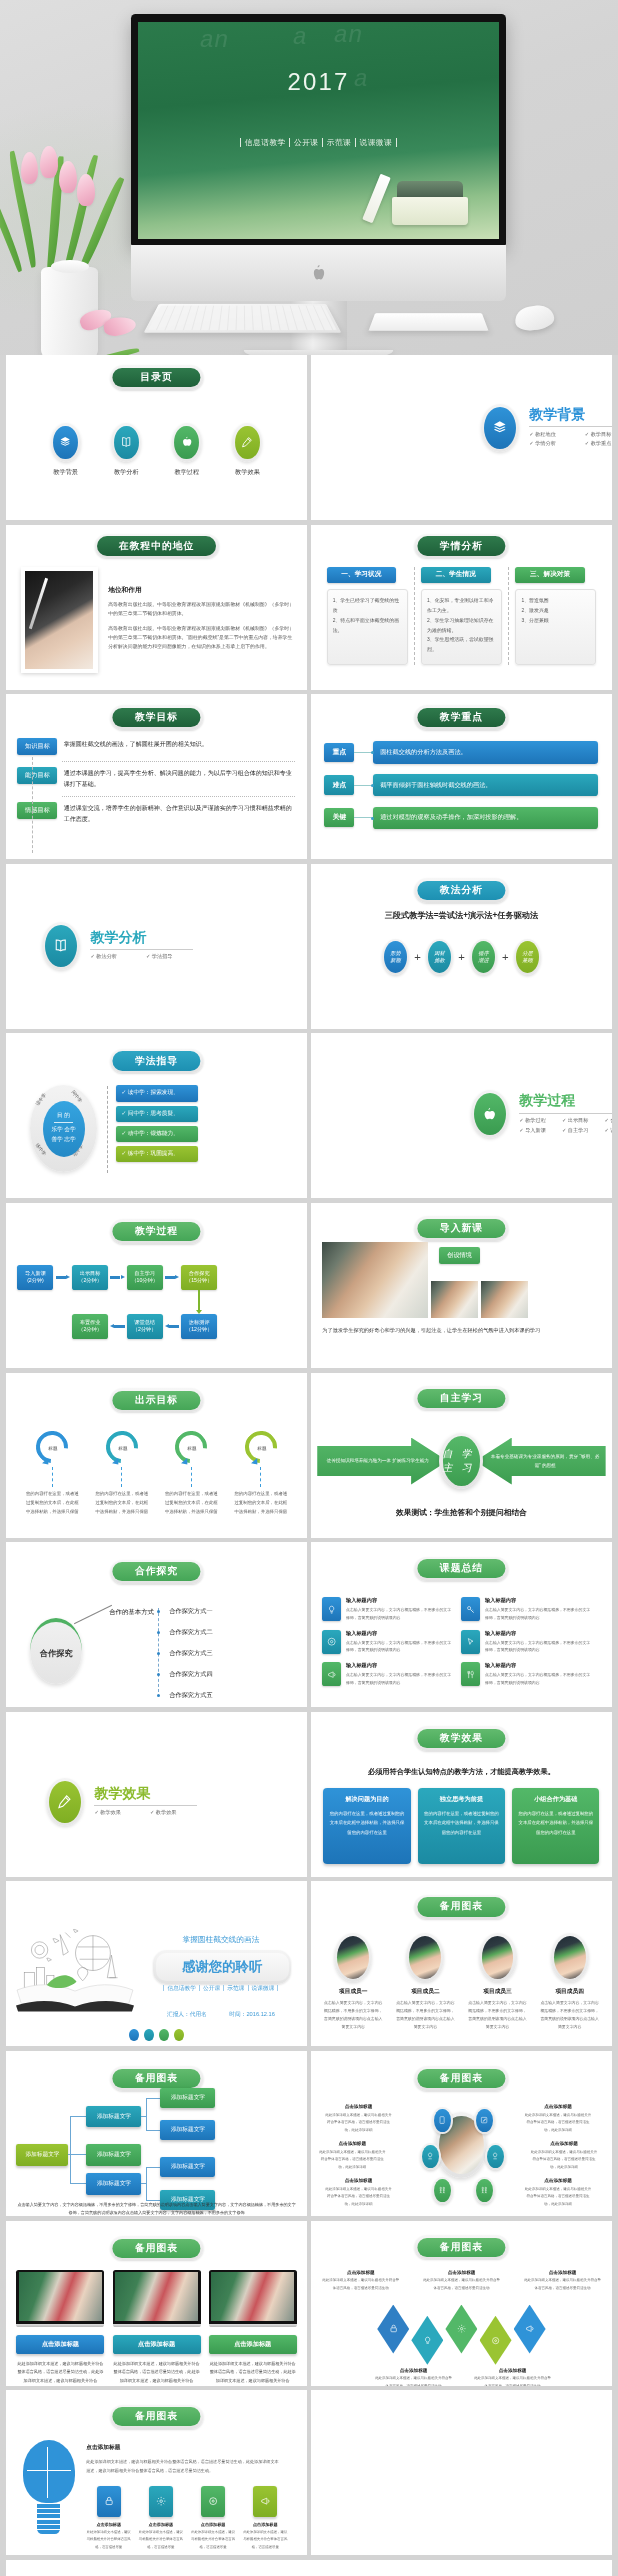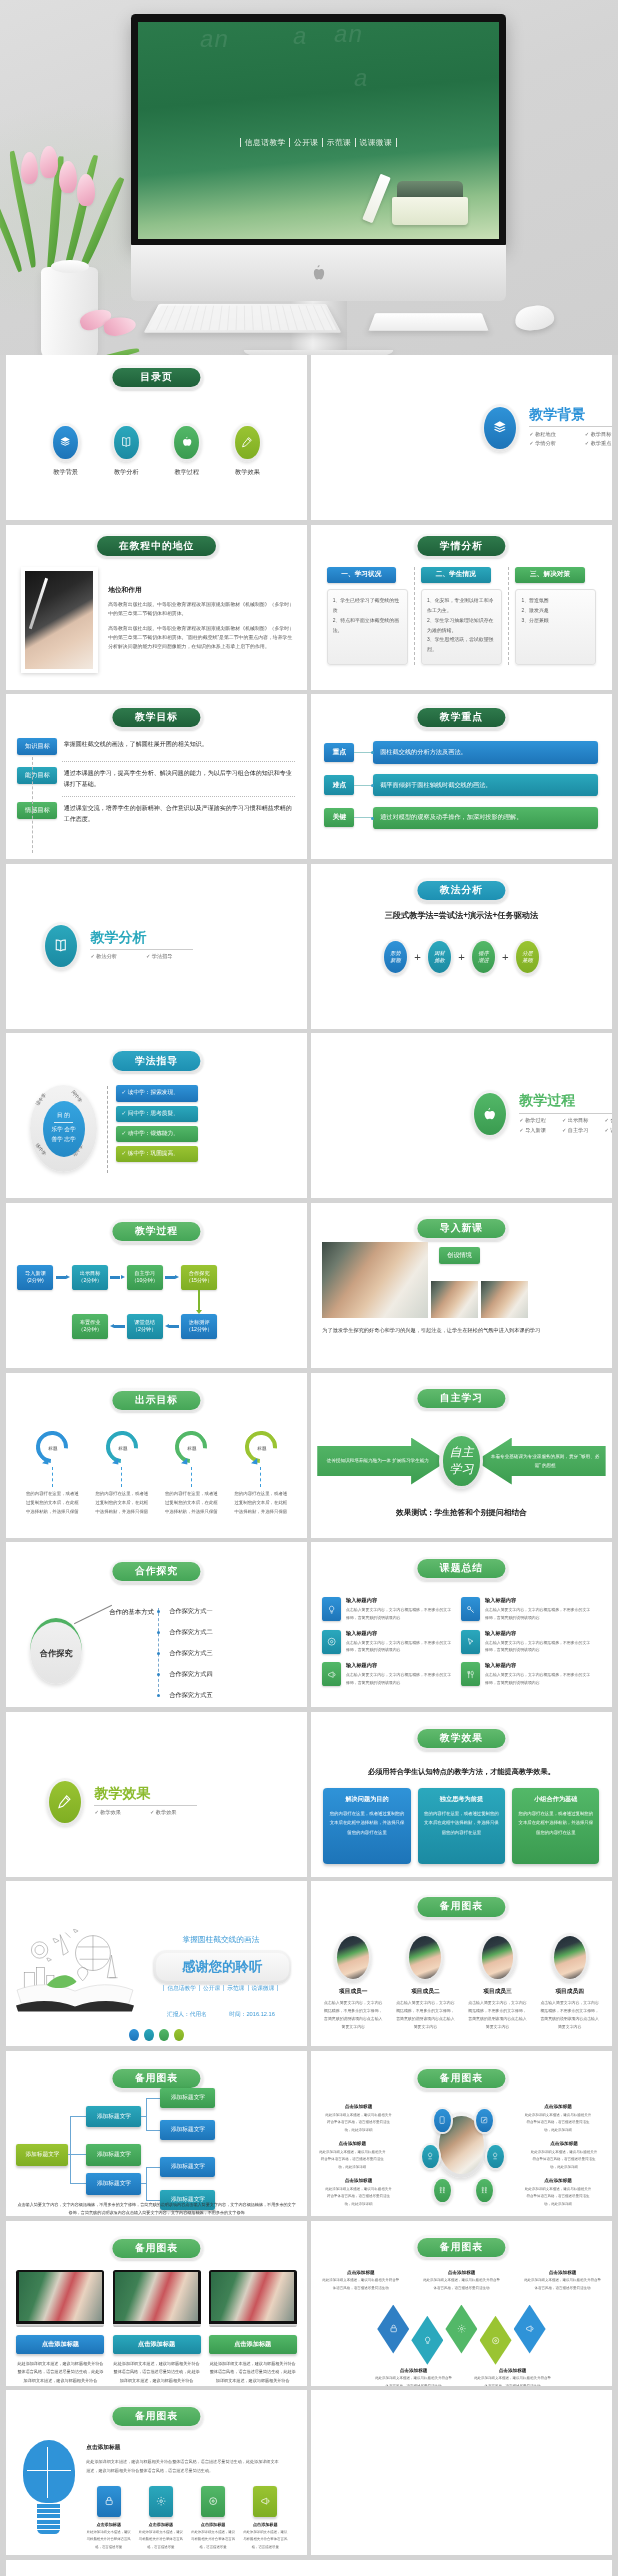--- a/index.html
+++ b/index.html
@@ -196,21 +196,21 @@
   
   .ss-wrap { position:absolute; left:6.2px; right:6.2px; top:60px; height:57px; display:flex; align-items:center; }
   .arrow-r { flex:1; height:47px; background:linear-gradient(#56b869,#3c9d50); color:#fff; font-size:4.6px;
     display:flex; align-items:center; justify-content:center; text-align:center; line-height:2.0; padding:0 15.5px 0 6.2px;
     clip-path:polygon(0 18%,72% 18%,72% 0,100% 50%,72% 100%,72% 82%,0 82%); }
   .arrow-l { flex:1; height:47px; background:linear-gradient(#56b869,#3c9d50); color:#fff; font-size:4.6px;
     display:flex; align-items:center; justify-content:center; text-align:center; line-height:2.0; padding:0 6.2px 0 15.5px;
     clip-path:polygon(28% 18%,100% 18%,100% 82%,28% 82%,28% 100%,0 50%,28% 0); }
   .ss-core { width:44px; height:56px; margin:0 -8.2px; z-index:2; border-radius:50%; padding:3.1px;
     background:linear-gradient(#f2f2f2,#e2e2e2); box-shadow:0 2.1px 4.6px rgba(0,0,0,.16); }
-  .ss-core i { display:flex; flex-direction:column; width:100%; height:100%; border-radius:50%; color:#fff; font-size:12px;
+  .ss-core i { display:flex; flex-direction:row; width:100%; height:100%; border-radius:50%; color:#fff; font-size:10px;
     align-items:center; justify-content:center; background:linear-gradient(#56b869,#3c9d50); line-height:1.4; }
   .ss-foot { position:absolute; left:0; right:0; top:135px; text-align:center; font-size:7.7px; font-weight:bold; color:#222; }
 
   
   .co-oval { position:absolute; left:24px; top:76px; width:52px; height:66px; border-radius:50%;
     background:linear-gradient(#f0f0f0,#e4e4e4); box-shadow:0 2.1px 4.1px rgba(0,0,0,.14);
     display:flex; align-items:center; justify-content:center; font-size:8.2px; font-weight:bold; color:#333;
     border-top:4.1px solid #4fb163; }
   .co-line { position:absolute; left:66px; top:72px; width:42px; border-top:0.5px solid #888; transform:rotate(-26deg); }
   .co-head { position:absolute; left:103px; top:66px; font-size:6.4px; color:#222; }
@@ -341,20 +341,21 @@
     <div class="leaf" style="left:66px;top:155px;width:6.2px;height:62px;transform:rotate(74deg);"></div>
   </div>
 
   <div class="imac">
     <div class="imac-screen">
       <div class="slide-cover">
         <span class="chalk" style="left:62px;top:5.2px;">an</span>
         <span class="chalk" style="left:155px;top:2.1px;">a</span>
         <span class="chalk" style="left:196px;top:0px;">an</span>
         <span class="chalk" style="left:216px;top:44px;">a</span>
+        <div class="cover-year">2017</div>
         <div class="cover-tags">
           <span>信息话教学</span><span>公开课</span><span>示范课</span><span>说课微课</span>
         </div>
         <div class="eraser">
           <div class="stick"></div>
               <div class="felt"></div>
               <div class="box"></div>
         </div>
       </div>
     </div>

